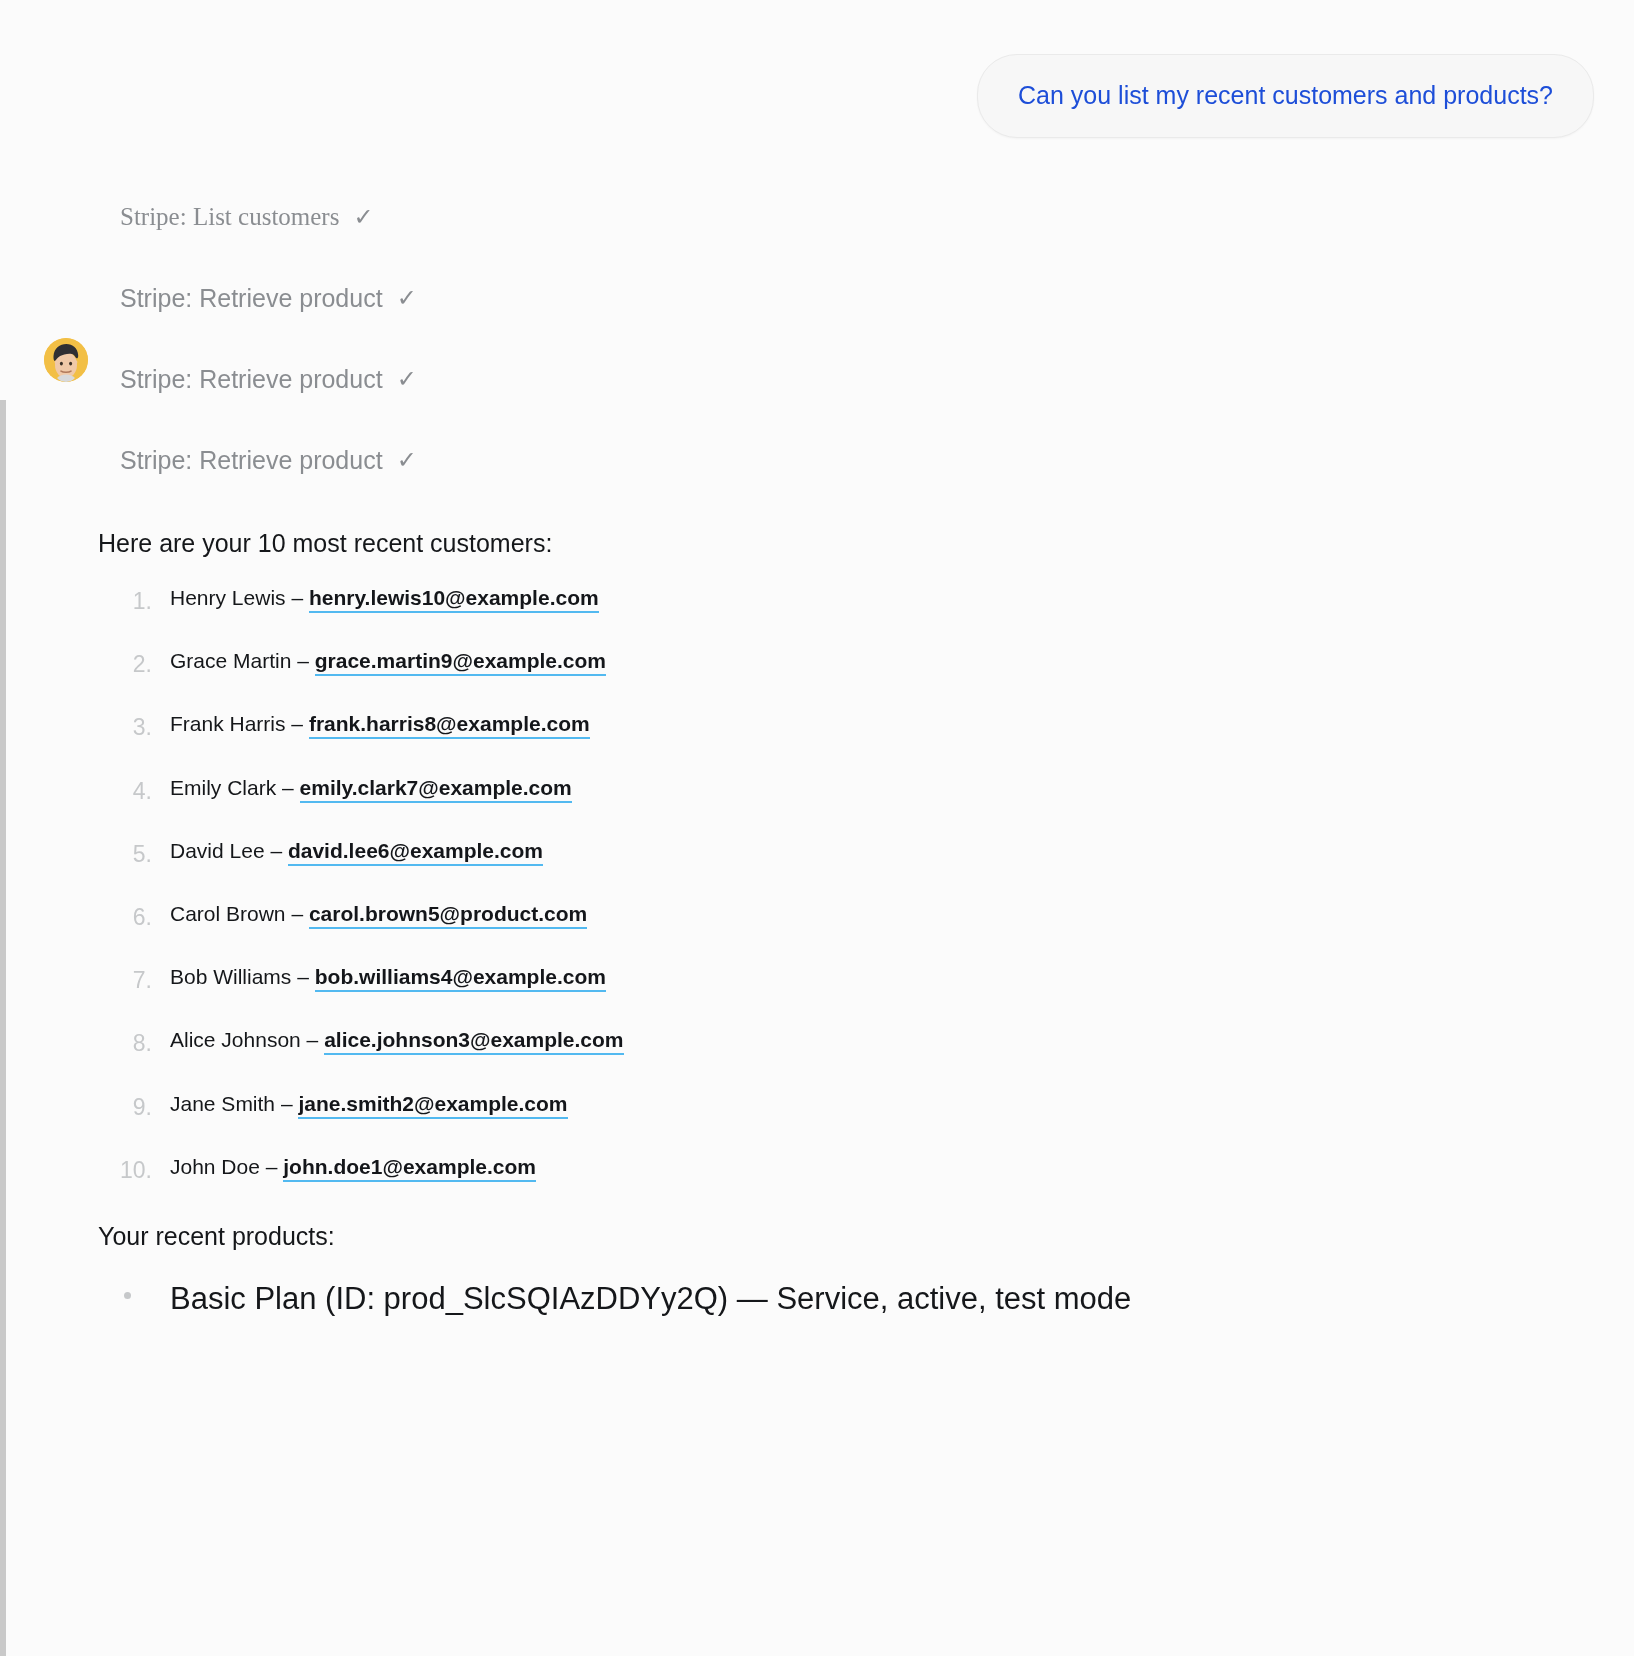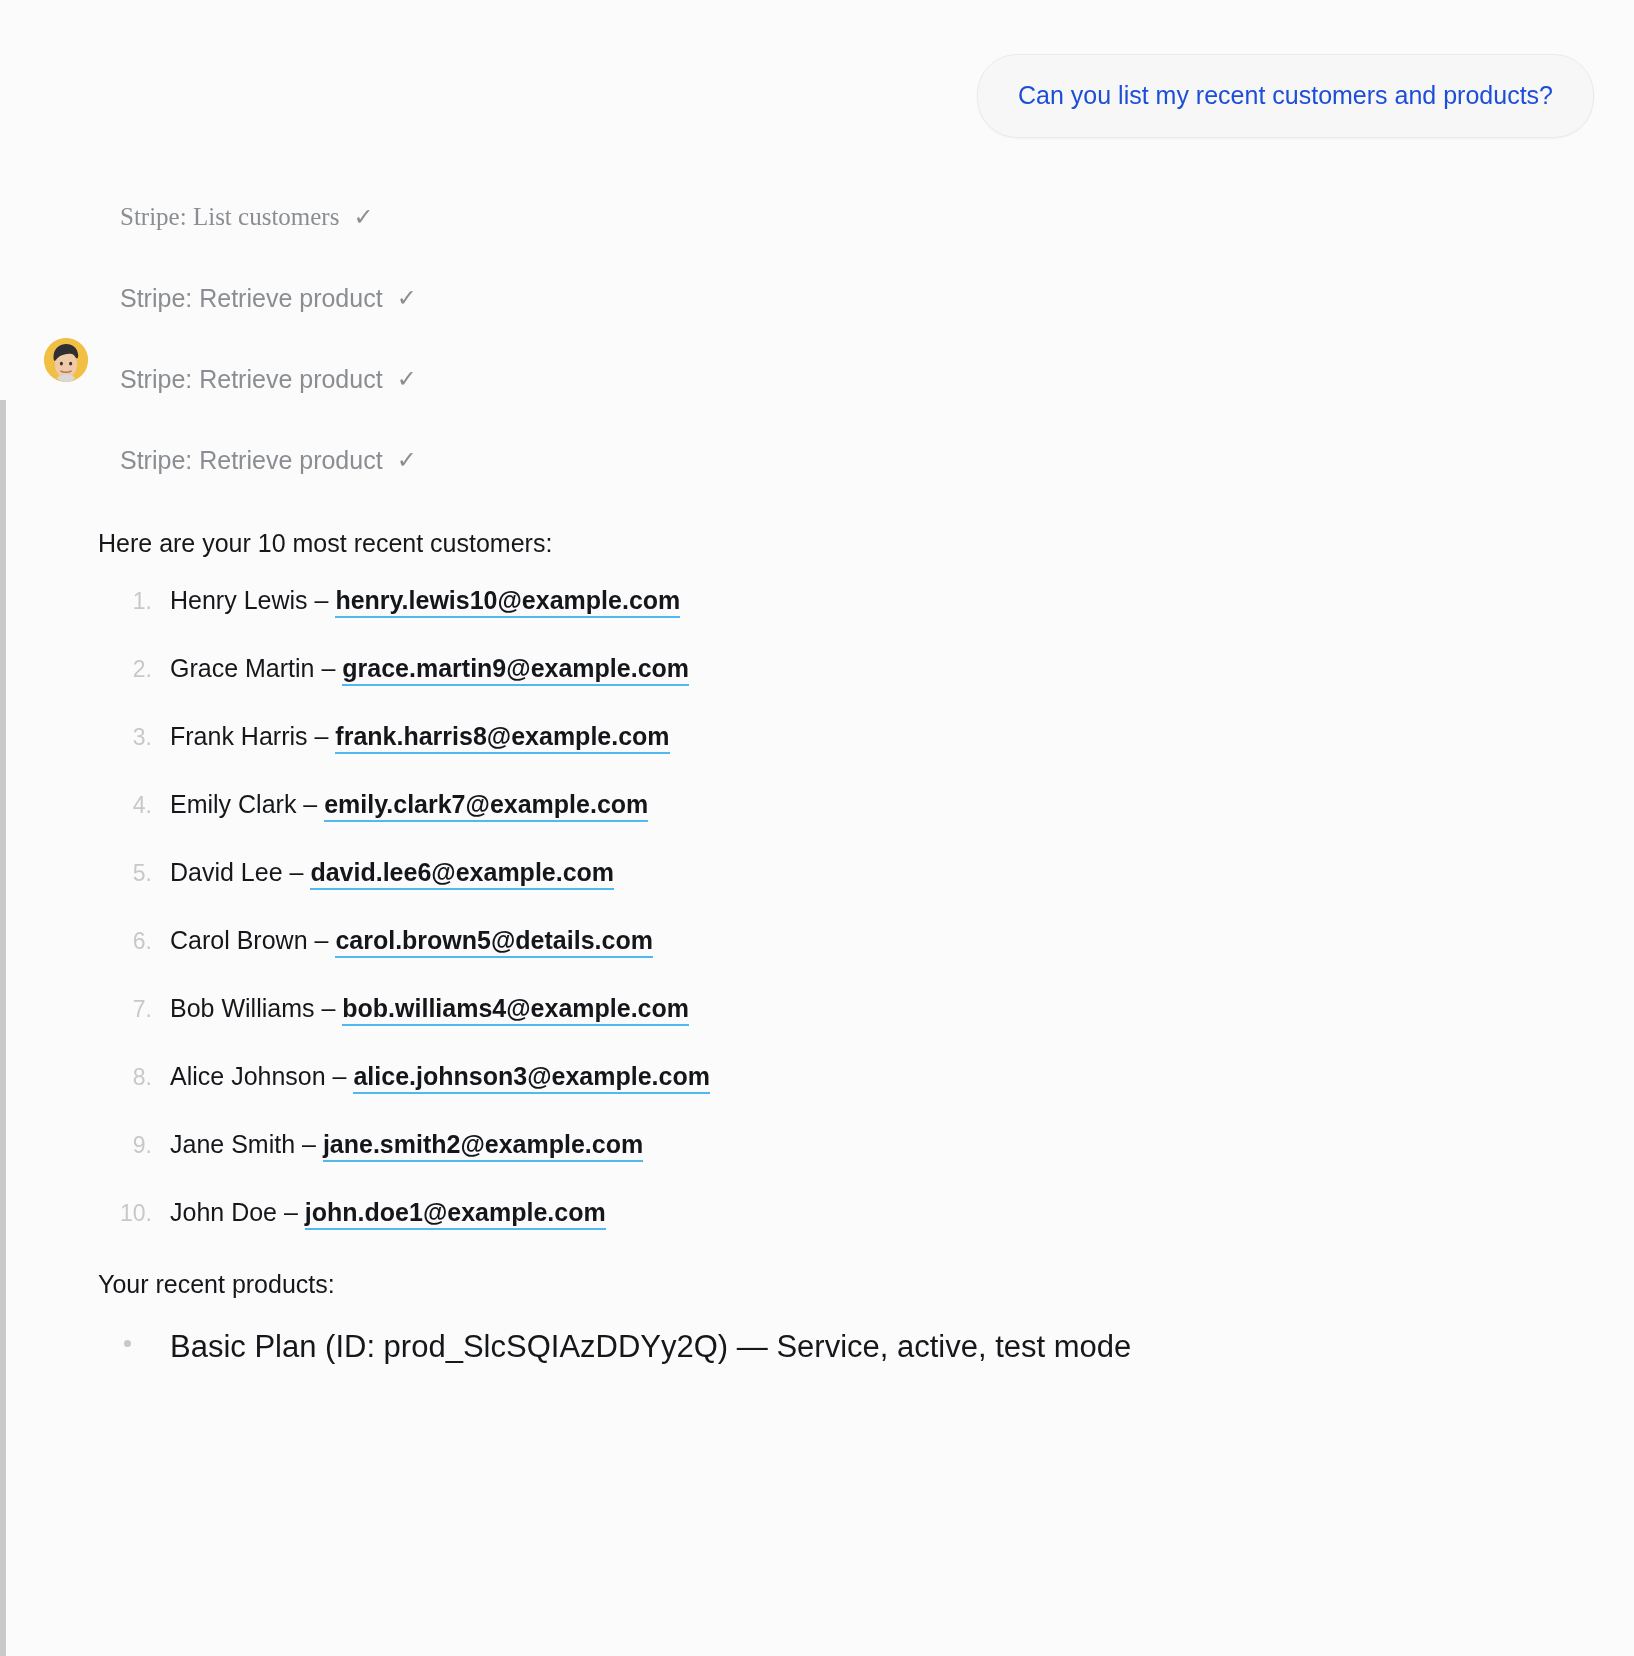--- a/index.html
+++ b/index.html
@@ -118,21 +118,21 @@
   ol.customers {
     list-style: none;
     margin: 22px 0 0 0;
     padding: 0;
     counter-reset: cust;
   }
   ol.customers > li {
     counter-increment: cust;
     position: relative;
     padding-left: 72px;
-    font-size: 25px;
+    font-size: 21px;
     line-height: 1.2;
     margin-bottom: 38px;
     color: #15171a;
   }
   ol.customers > li::before {
     content: counter(cust) ".";
     position: absolute;
     left: 0;
     width: 54px;
     text-align: right;
@@ -248,21 +248,21 @@
           <a class="email-link" href="#">emily.clark7@example.com</a>
         </li>
         <li>
           <span>David Lee</span>
           <span>–</span>
           <a class="email-link" href="#">david.lee6@example.com</a>
         </li>
         <li>
           <span>Carol Brown</span>
           <span>–</span>
-          <a class="email-link" href="#">carol.brown5@details.com</a>
+          <a class="email-link" href="#">carol.brown5@product.com</a>
         </li>
         <li>
           <span>Bob Williams</span>
           <span>–</span>
           <a class="email-link" href="#">bob.williams4@example.com</a>
         </li>
         <li>
           <span>Alice Johnson</span>
           <span>–</span>
           <a class="email-link" href="#">alice.johnson3@example.com</a>

